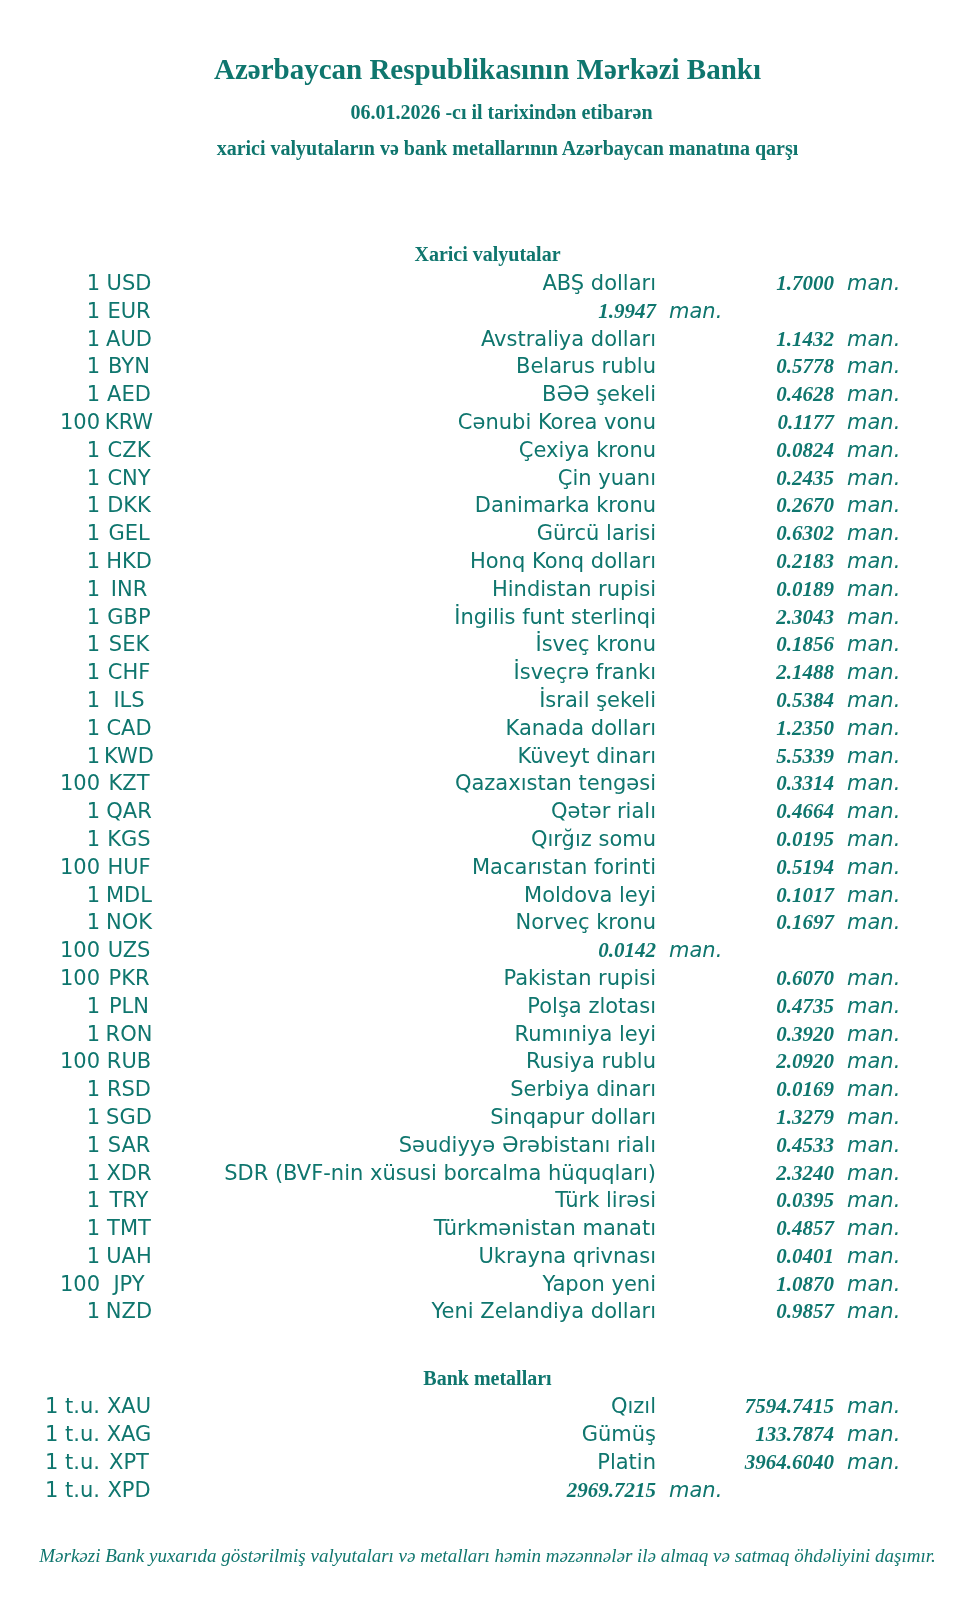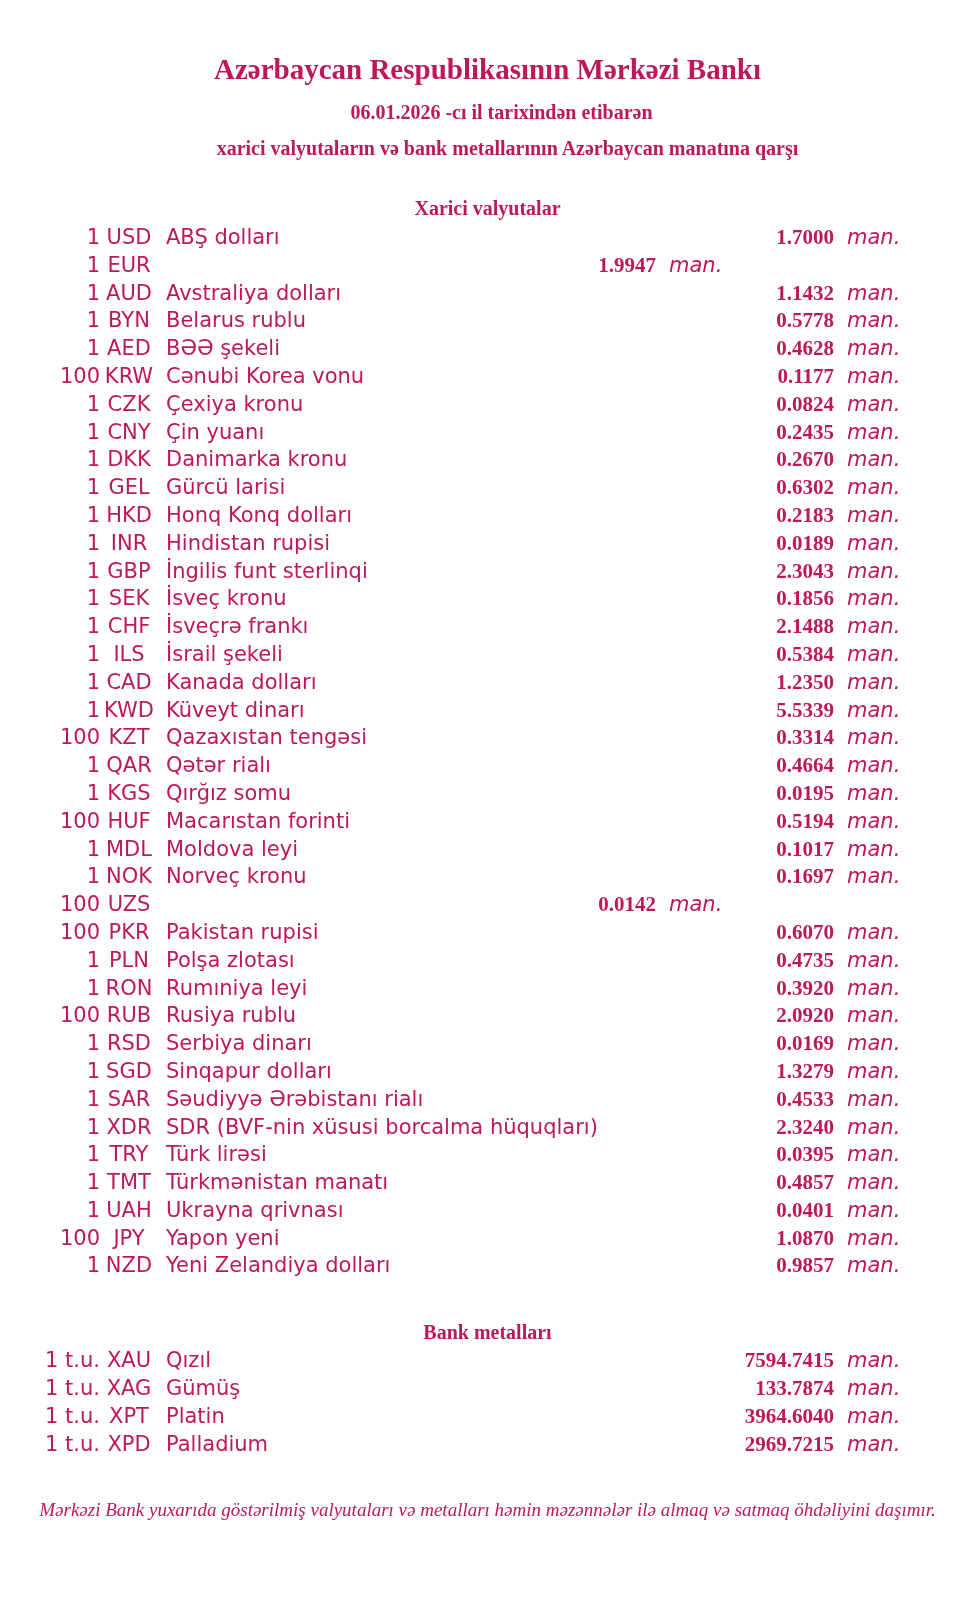--- a/index.html
+++ b/index.html
@@ -3,21 +3,21 @@
 <meta charset="utf-8">
 <style>
   html, body { margin: 0; padding: 0; }
   body { background: #ffffff; }
   .page {
     position: relative;
     width: 975px;
     height: 1604px;
     margin: 0 auto;
     background: #ffffff;
-    color: #be185d;
+    color: #0f766e;
     overflow: hidden;
     font-family: "DejaVu Sans", sans-serif;
   }
   .header { text-align: center; padding-top: 52px; }
   .title {
     font-family: "Liberation Serif", serif;
     font-weight: bold;
     font-size: 29px;
     line-height: 34px;
   }
@@ -37,40 +37,41 @@
     margin-top: 10px;
     padding-left: 40px;
   }
   .section-title {
     text-align: center;
     font-family: "Liberation Serif", serif;
     font-weight: bold;
     font-size: 20px;
     line-height: 26px;
   }
-  .section-title.currencies { margin-top: 34px; }
+  .section-title.currencies { margin-top: 80px; }
   .section-title.metals { margin-top: 39px; }
   .rate-table { margin-top: 3px; }
   .rate-table.metals { margin-top: 2px; }
   .row {
     display: grid;
     grid-template-columns: 100px 58px 1fr 178px 64px;
     align-items: baseline;
     height: 27.8px;
     line-height: 27.8px;
     padding-right: 77px;
     font-size: 21px;
     white-space: nowrap;
   }
   .cell-qty  { text-align: right; }
   .cell-code { text-align: center; }
-  .cell-name { text-align: left; padding-left: 8px; overflow: hidden; }
+  .cell-name { text-align: right; padding-left: 8px; overflow: hidden; }
   .cell-rate {
     text-align: right;
     font-family: "Liberation Serif", serif;
+    font-style: italic;
     font-weight: bold;
     font-size: 21px;
   }
   .cell-man  { text-align: left; padding-left: 13px; font-style: italic; }
   .footer {
     margin-top: 40px;
     text-align: center;
     font-family: "Liberation Serif", serif;
     font-style: italic;
     font-size: 19px;
@@ -415,21 +416,20 @@
     <span class="cell-qty">1 t.u.</span>
     <span class="cell-code">XPT</span>
     <span class="cell-name">Platin</span>
     <span class="cell-rate">3964.6040</span>
     <span class="cell-man">man.</span>
   </div>
 
   <div class="row">
     <span class="cell-qty">1 t.u.</span>
     <span class="cell-code">XPD</span>
-    <span class="cell-name">Palladium</span>
     <span class="cell-rate">2969.7215</span>
     <span class="cell-man">man.</span>
   </div>
 </div>
 
   <div class="footer">Mərkəzi Bank yuxarıda göstərilmiş valyutaları və metalları həmin məzənnələr ilə almaq və satmaq öhdəliyini daşımır.</div>
 
 </div>
 
 </body></html>

